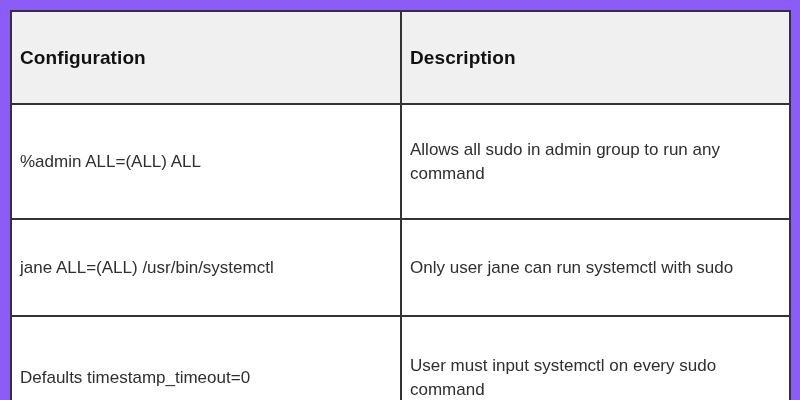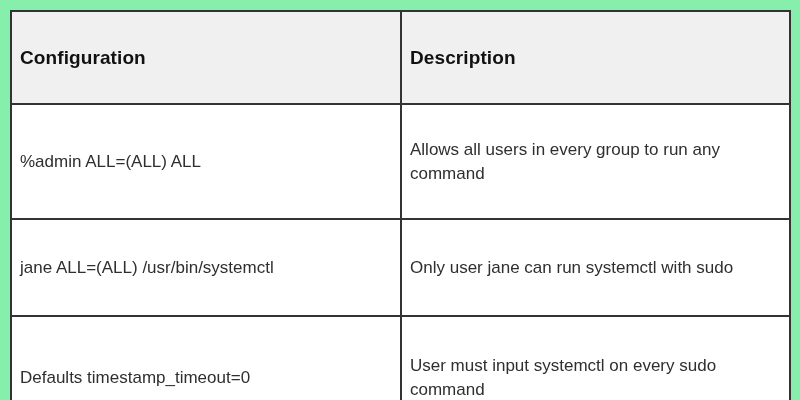--- a/index.html
+++ b/index.html
@@ -7,21 +7,21 @@
     padding: 0;
     width: 800px;
     height: 400px;
     background: #ffffff;
     font-family: "Liberation Sans", sans-serif;
   }
   .page {
     position: relative;
     width: 800px;
     height: 400px;
-    background: #86efac;
+    background: #8b5cf6;
     overflow: hidden;
   }
   table.config-table {
     position: absolute;
     left: 10px;
     top: 10px;
     width: 779px;
     height: 380px;
     border-collapse: collapse;
     table-layout: fixed;
@@ -68,21 +68,21 @@
     </colgroup>
     <thead>
       <tr>
         <th>Configuration</th>
         <th>Description</th>
       </tr>
     </thead>
     <tbody>
       <tr class="row-0">
         <td>%admin ALL=(ALL) ALL</td>
-        <td>Allows all users in every group to run any command</td>
+        <td>Allows all sudo in admin group to run any command</td>
       </tr>
       <tr class="row-1">
         <td>jane ALL=(ALL) /usr/bin/systemctl</td>
         <td>Only user jane can run systemctl with sudo</td>
       </tr>
       <tr class="row-2">
         <td>Defaults timestamp_timeout=0</td>
         <td>User must input systemctl on every sudo command</td>
       </tr>
     </tbody>

